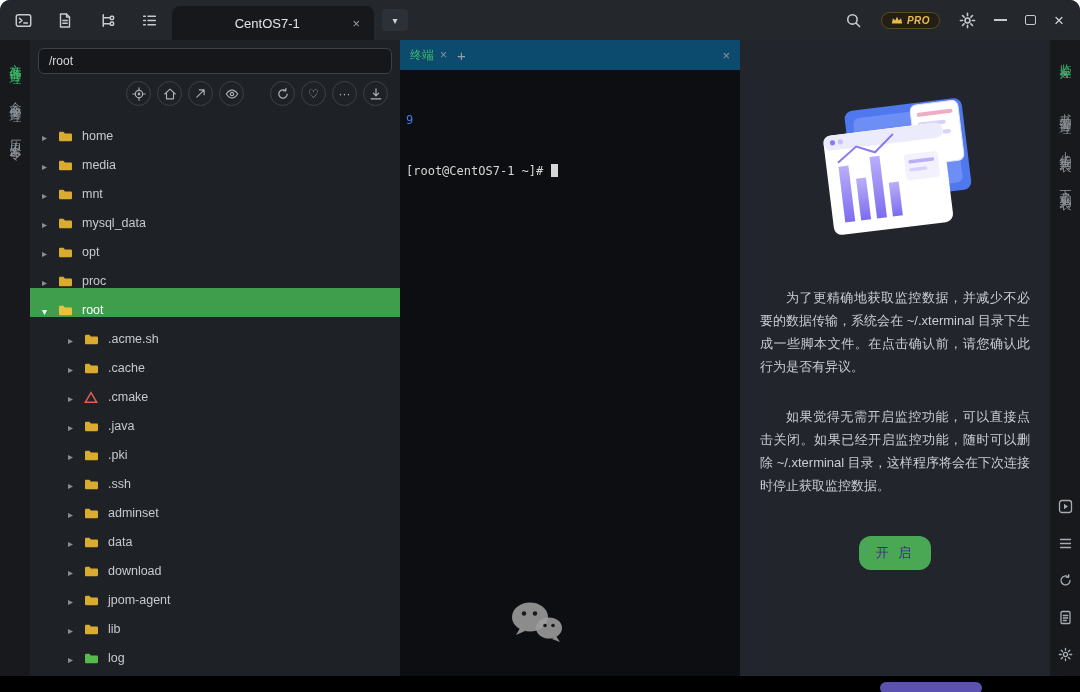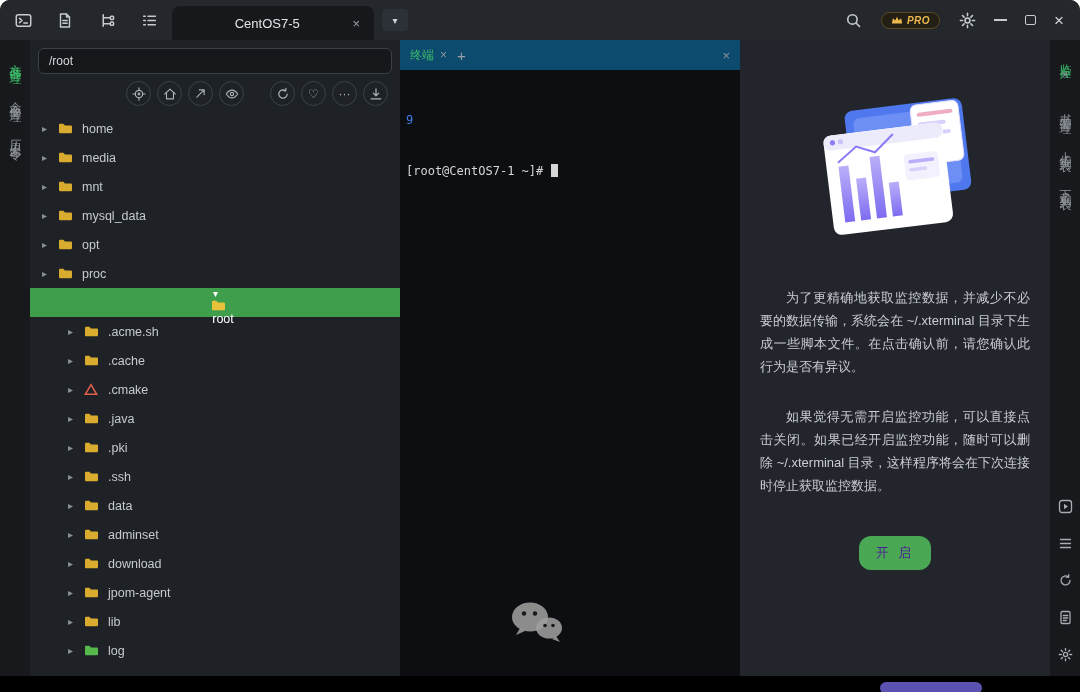--- a/index.html
+++ b/index.html
@@ -32,21 +32,21 @@
   .rail-bottom{margin-top:auto;display:flex;flex-direction:column;align-items:center;gap:21px;padding-bottom:14px}
   .rail-bottom .ricon{width:16px;height:16px;color:#a7adb3;cursor:pointer;display:flex;align-items:center;justify-content:center}
 
   
   .file-panel{width:370px;background:#1e2227;display:flex;flex-direction:column;flex:none}
   .path-input{margin:8px 8px 2px;height:26px;background:#15171b;border:1px solid #3b4148;border-radius:6px;color:#d4d7da;font-size:12px;padding:0 10px;outline:none;font-family:inherit}
   .ftoolbar{display:flex;justify-content:flex-end;align-items:center;gap:6px;padding:5px 12px 8px}
   .tbtn{width:25px;height:25px;border-radius:50%;border:1px solid #3b4148;background:transparent;color:#aab0b6;display:flex;align-items:center;justify-content:center;font-size:12px;cursor:pointer}
   .tb-gap{width:14px}
   .tree{flex:1;overflow:hidden;font-size:12.5px;color:#c6cacd}
-  .row{height:29px;display:flex;align-items:center;padding-left:12px;cursor:pointer}
+  .row{height:29px;display:flex;align-items:flex-end;padding-left:12px;cursor:pointer}
   .row.lvl1{padding-left:38px}
   .chev{width:16px;color:#8b9096;font-size:10px;flex:none}
   .chev::before{content:"▸"}
   .row.expanded .chev{color:#fff}
   .row.expanded .chev::before{content:"▾"}
   .ficon{width:20px;display:flex;align-items:center;flex:none}
   .flabel{margin-left:4px;white-space:nowrap}
   .row.selected{color:#fff}
 
   
@@ -102,21 +102,21 @@
           </svg>
       </span>
       <span class="tb-icon">
         <svg width="17" height="17" viewBox="0 0 16 16" fill="none" stroke="currentColor" stroke-width="1.4" stroke-linecap="round">
             <path d="M2.5 4h1.6M6.6 4h6.9M2.5 8h1.6M6.6 8h6.9M2.5 12h1.6M6.6 12h6.9"></path>
           </svg>
       </span>
     </div>
 
     <div class="session-tab">
-      <span class="tab-label">CentOS7-5</span>
+      <span class="tab-label">CentOS7-1</span>
       <span class="x">×</span>
     </div>
     <div class="tab-dd">
       <span>▾</span>
     </div>
 
     <div class="tb-right">
       <span class="tb-icon">
         <svg width="17" height="17" viewBox="0 0 16 16" fill="none" stroke="currentColor" stroke-width="1.5" stroke-linecap="round">
             <circle cx="7" cy="7" r="4.4"></circle>
@@ -240,21 +240,21 @@
         </div>
         <div class="row lvl0">
           <span class="chev"></span>
           <span class="ficon" style="color: rgb(217, 171, 46);">
               <svg width="15" height="13" viewBox="0 0 16 14">
                 <path d="M1 3.2C1 2.4 1.6 1.8 2.4 1.8h3.3l1.7 2h6.2c.8 0 1.4.6 1.4 1.4v5.6c0 .8-.6 1.4-1.4 1.4H2.4c-.8 0-1.4-.6-1.4-1.4V3.2z" fill="currentColor"></path>
               </svg>
             </span>
           <span class="flabel">proc</span>
         </div>
-        <div class="row lvl0 selected expanded" style="background-color: rgb(63, 158, 76); flex-direction: column;">
+        <div class="row lvl0 selected expanded" style="background-color: rgb(63, 158, 76);">
           <span class="chev"></span>
           <span class="ficon" style="color: rgb(232, 194, 58);">
               <svg width="15" height="13" viewBox="0 0 16 14">
                 <path d="M1 3.2C1 2.4 1.6 1.8 2.4 1.8h3.3l1.7 2h6.2c.8 0 1.4.6 1.4 1.4v5.6c0 .8-.6 1.4-1.4 1.4H2.4c-.8 0-1.4-.6-1.4-1.4V3.2z" fill="currentColor"></path>
               </svg>
             </span>
           <span class="flabel">root</span>
         </div>
         <div class="row lvl1">
           <span class="chev"></span>
@@ -310,30 +310,30 @@
             </span>
           <span class="flabel">.ssh</span>
         </div>
         <div class="row lvl1">
           <span class="chev"></span>
           <span class="ficon" style="color: rgb(217, 171, 46);">
               <svg width="15" height="13" viewBox="0 0 16 14">
                 <path d="M1 3.2C1 2.4 1.6 1.8 2.4 1.8h3.3l1.7 2h6.2c.8 0 1.4.6 1.4 1.4v5.6c0 .8-.6 1.4-1.4 1.4H2.4c-.8 0-1.4-.6-1.4-1.4V3.2z" fill="currentColor"></path>
               </svg>
             </span>
+          <span class="flabel">adminset</span>
+        </div>
+        <div class="row lvl1">
+          <span class="chev"></span>
+          <span class="ficon" style="color: rgb(217, 171, 46);">
+              <svg width="15" height="13" viewBox="0 0 16 14">
+                <path d="M1 3.2C1 2.4 1.6 1.8 2.4 1.8h3.3l1.7 2h6.2c.8 0 1.4.6 1.4 1.4v5.6c0 .8-.6 1.4-1.4 1.4H2.4c-.8 0-1.4-.6-1.4-1.4V3.2z" fill="currentColor"></path>
+              </svg>
+            </span>
           <span class="flabel">data</span>
-        </div>
-        <div class="row lvl1">
-          <span class="chev"></span>
-          <span class="ficon" style="color: rgb(217, 171, 46);">
-              <svg width="15" height="13" viewBox="0 0 16 14">
-                <path d="M1 3.2C1 2.4 1.6 1.8 2.4 1.8h3.3l1.7 2h6.2c.8 0 1.4.6 1.4 1.4v5.6c0 .8-.6 1.4-1.4 1.4H2.4c-.8 0-1.4-.6-1.4-1.4V3.2z" fill="currentColor"></path>
-              </svg>
-            </span>
-          <span class="flabel">adminset</span>
         </div>
         <div class="row lvl1">
           <span class="chev"></span>
           <span class="ficon" style="color: rgb(217, 171, 46);">
               <svg width="15" height="13" viewBox="0 0 16 14">
                 <path d="M1 3.2C1 2.4 1.6 1.8 2.4 1.8h3.3l1.7 2h6.2c.8 0 1.4.6 1.4 1.4v5.6c0 .8-.6 1.4-1.4 1.4H2.4c-.8 0-1.4-.6-1.4-1.4V3.2z" fill="currentColor"></path>
               </svg>
             </span>
           <span class="flabel">download</span>
         </div>

